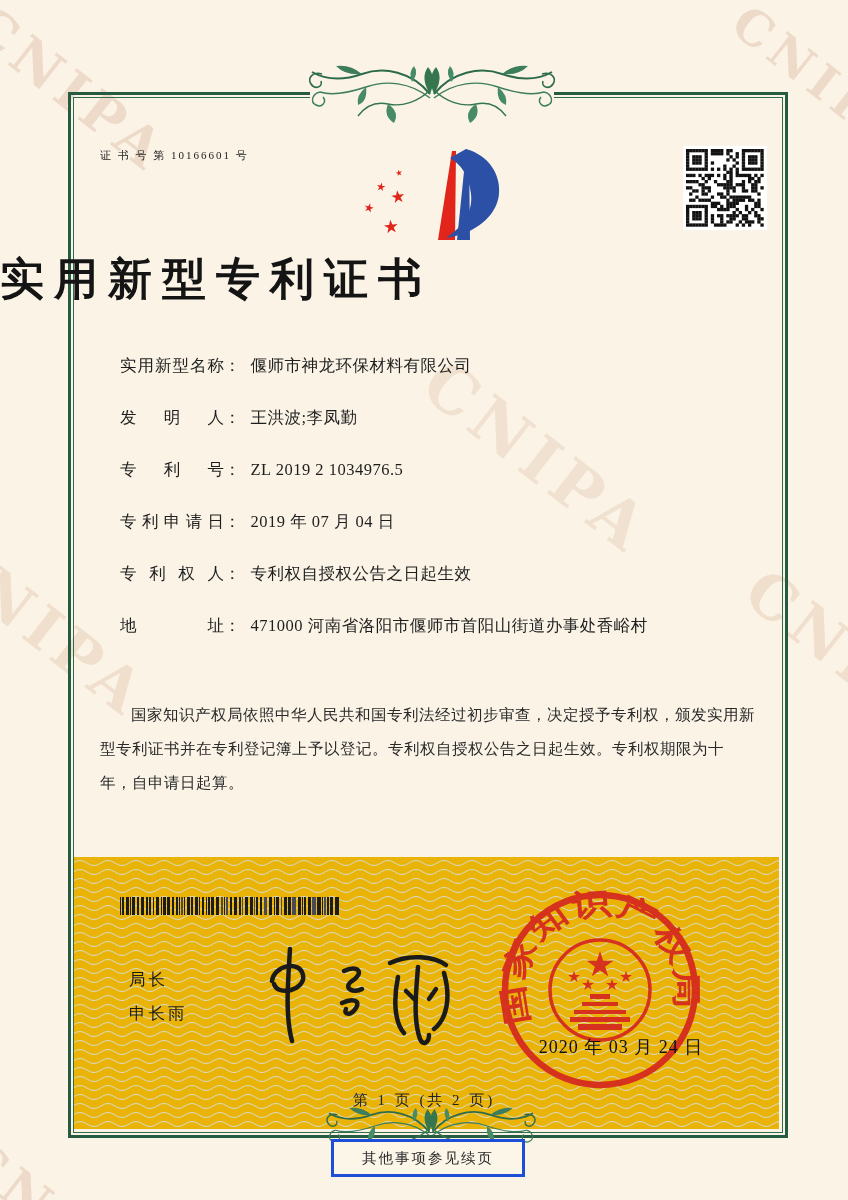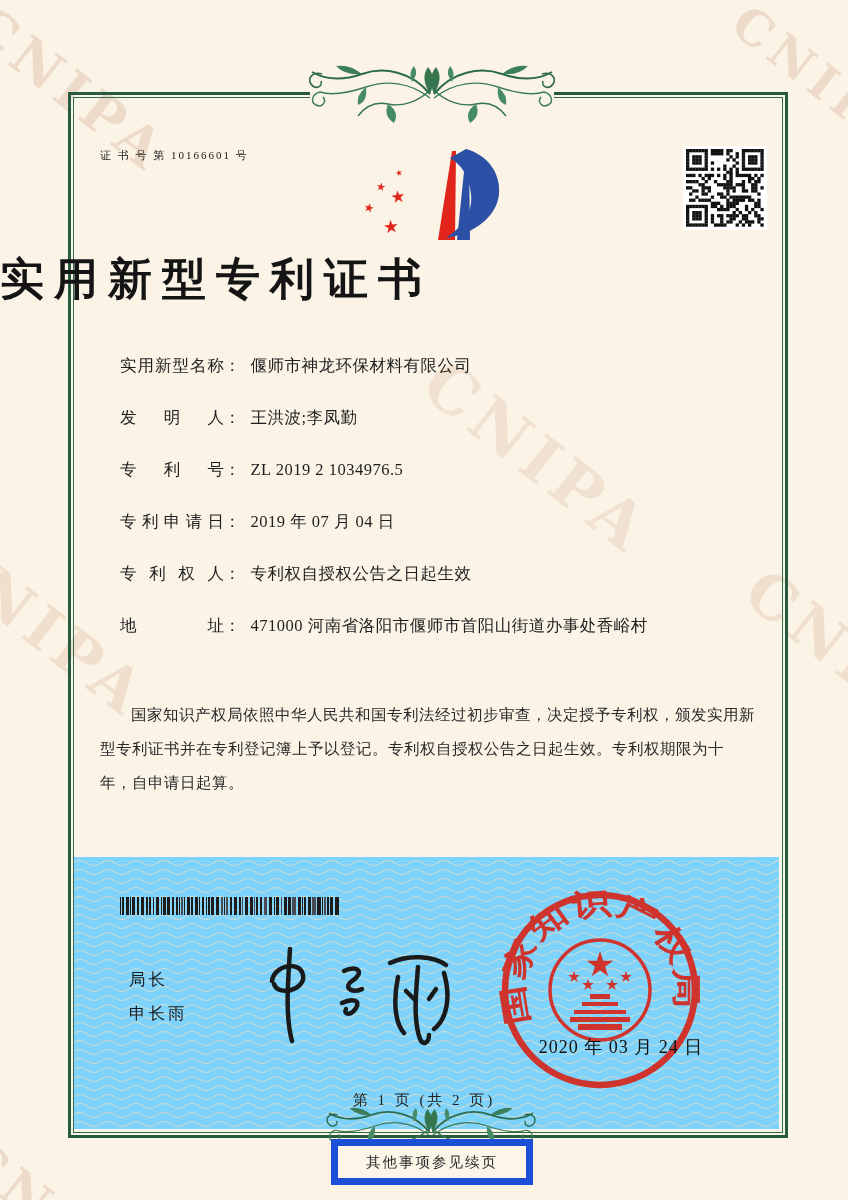--- a/index.html
+++ b/index.html
@@ -33,35 +33,35 @@
   .flabel{display:inline-block;width:104px;text-align:justify;text-align-last:justify;
           vertical-align:top;color:#1e1e1e;}
   .fcolon{display:inline-block;margin:0 2px 0 0;}
   .fvalue{margin-left:8px;letter-spacing:.5px;color:#1e1e1e;}
   .fgroup2{position:absolute;left:335px;top:0;}
   
   .paras{position:absolute;z-index:5;left:100px;top:698px;width:655px;font-size:15.5px;
          line-height:34px;color:#2a2a2a;}
   .paras p{margin:0;text-indent:2em;letter-spacing:.5px;}
   
-  .lower{position:absolute;z-index:2;left:73px;top:857px;width:706px;height:272px;background:#7dd3fc;}
+  .lower{position:absolute;z-index:2;left:73px;top:857px;width:706px;height:272px;background:#eab308;}
   .waves{position:absolute;left:0;top:0;}
   .barcode{position:absolute;left:47px;top:40px;}
   .director{position:absolute;left:56px;top:113px;font-size:16.5px;letter-spacing:3px;color:#1a1a1a;}
   .director div{line-height:20px;}
   .director .d2{margin-top:14px;font-family:Liberation Serif, serif;}
   .signature{position:absolute;left:175px;top:80px;}
   .seal{position:absolute;left:422px;top:28px;}
   .seal-date{position:absolute;left:448px;top:178px;width:200px;text-align:center;
              font-size:18px;letter-spacing:1px;color:#101010;}
   .pageinfo{position:absolute;left:0;right:4px;top:234px;text-align:center;font-size:15px;
             letter-spacing:3px;color:#222;}
   
   .contbox{position:absolute;z-index:5;left:331px;top:1139px;width:188px;height:32px;
-           line-height:32px;text-align:center;border:7px solid #1d4ed8;background:#fcf6e9;
+           line-height:32px;text-align:center;border:3px solid #1d4ed8;background:#fcf6e9;
            font-size:14.5px;letter-spacing:2px;color:#2a2a2a;}
 </style>
 </head>
 <body>
 
 <div class="page">
 
   <svg width="0" height="0" style="position:absolute" aria-hidden="true">
     <defs>
       <path id="star" d="M0,-10L5.878,8.09L-9.511,-3.09L9.511,-3.09L-5.878,8.09Z"></path>

